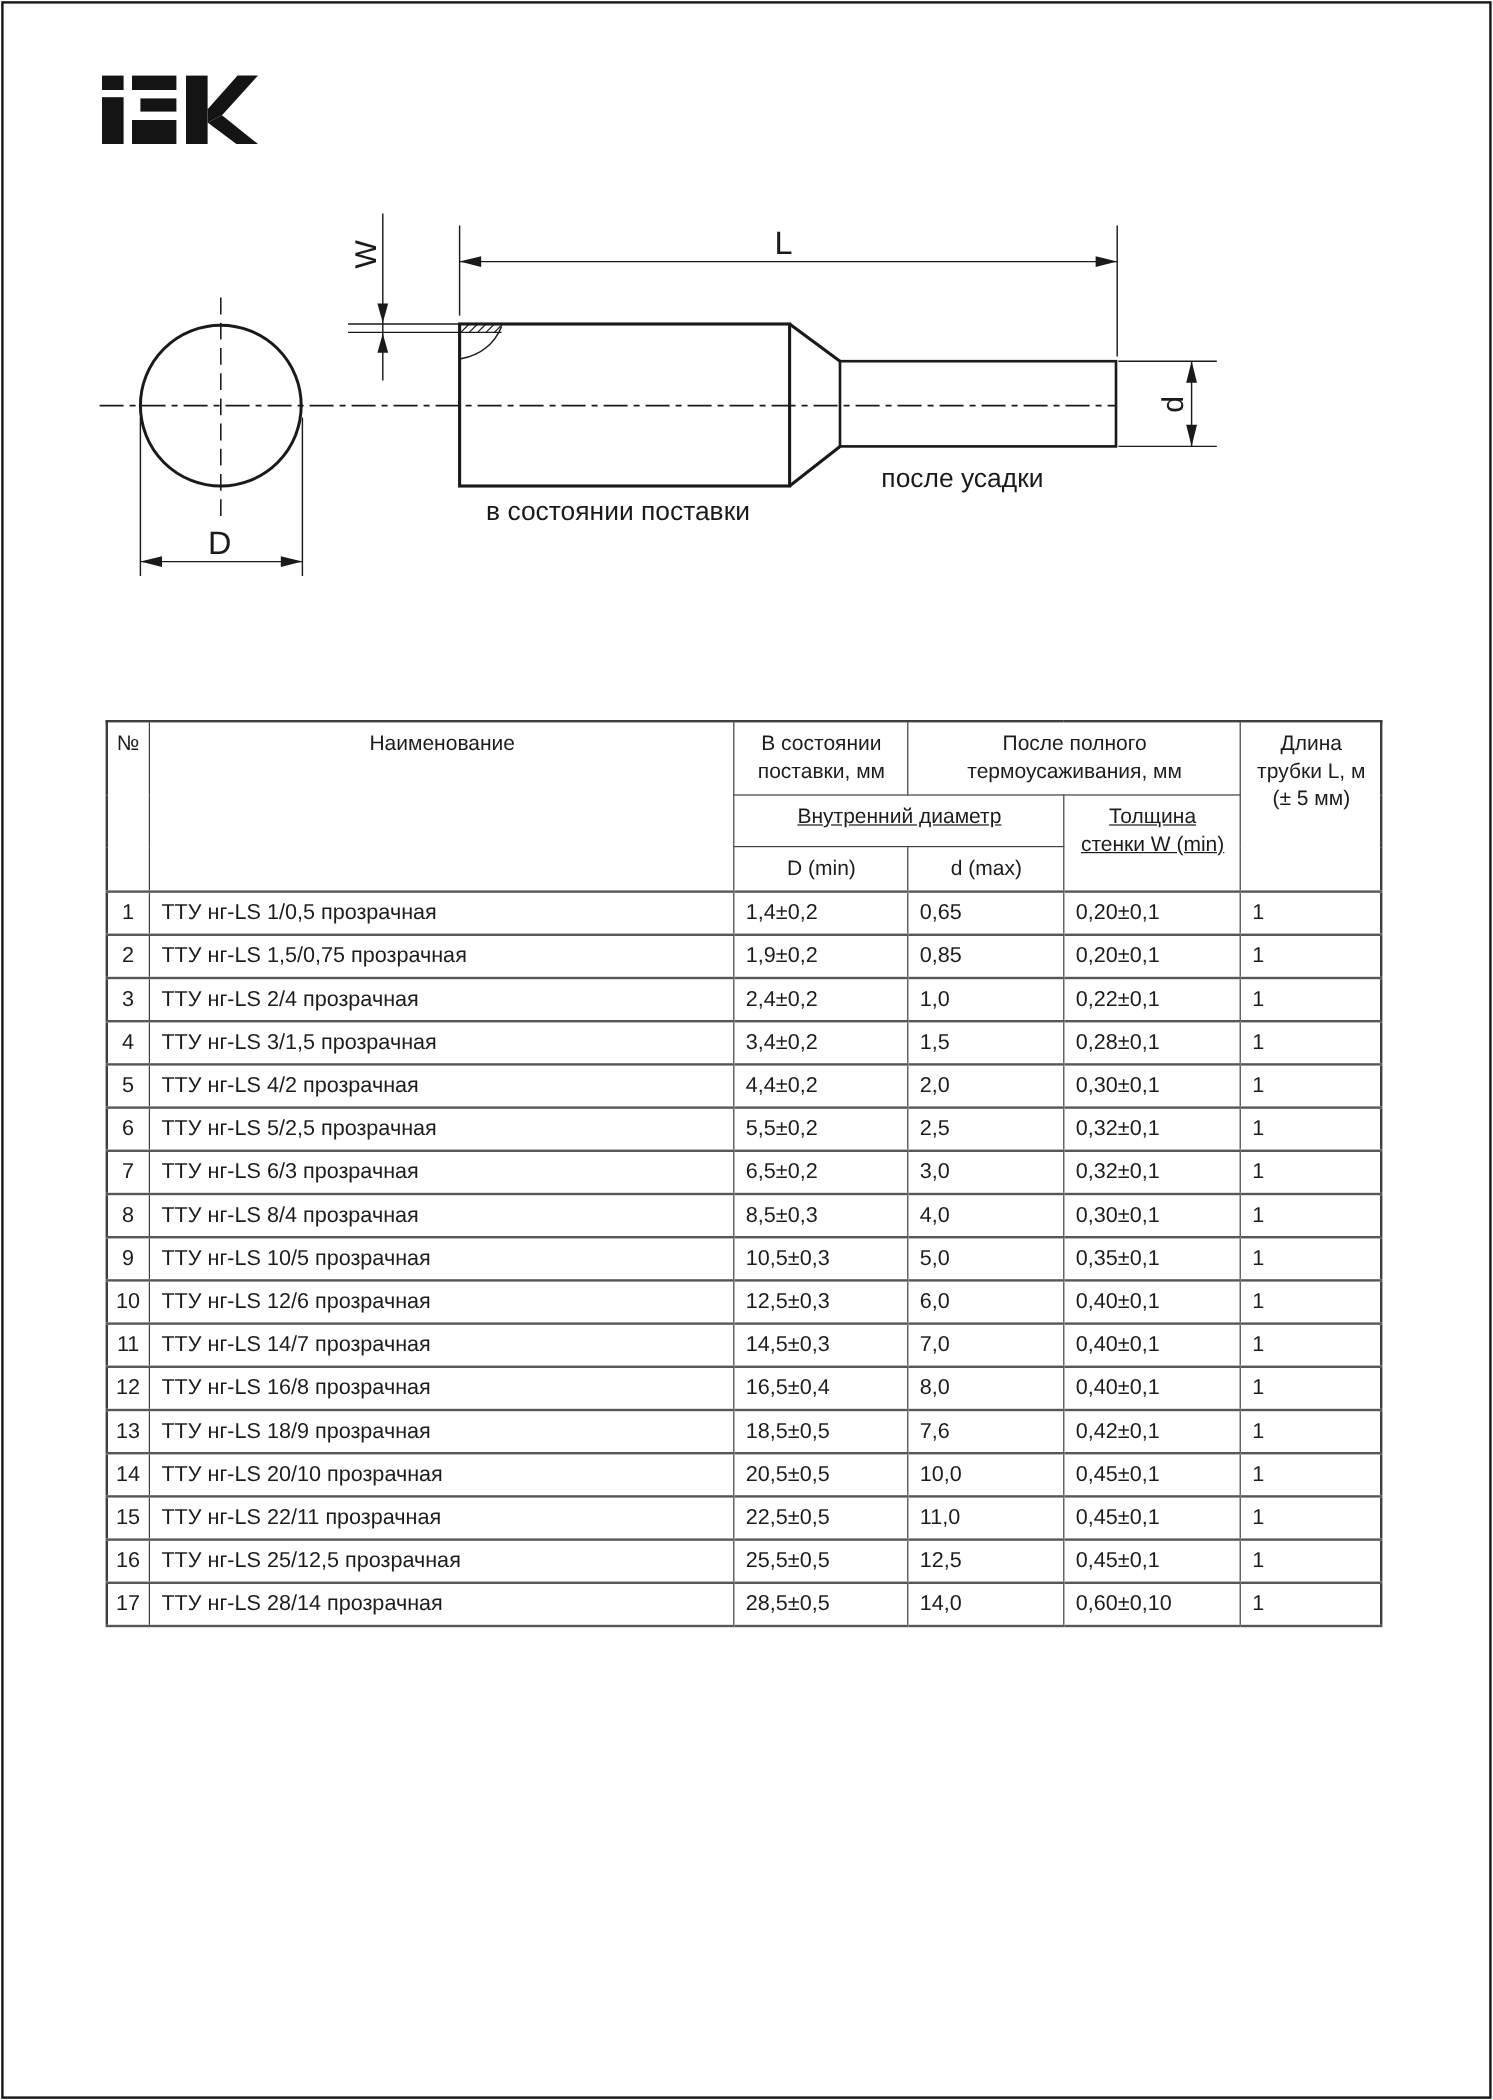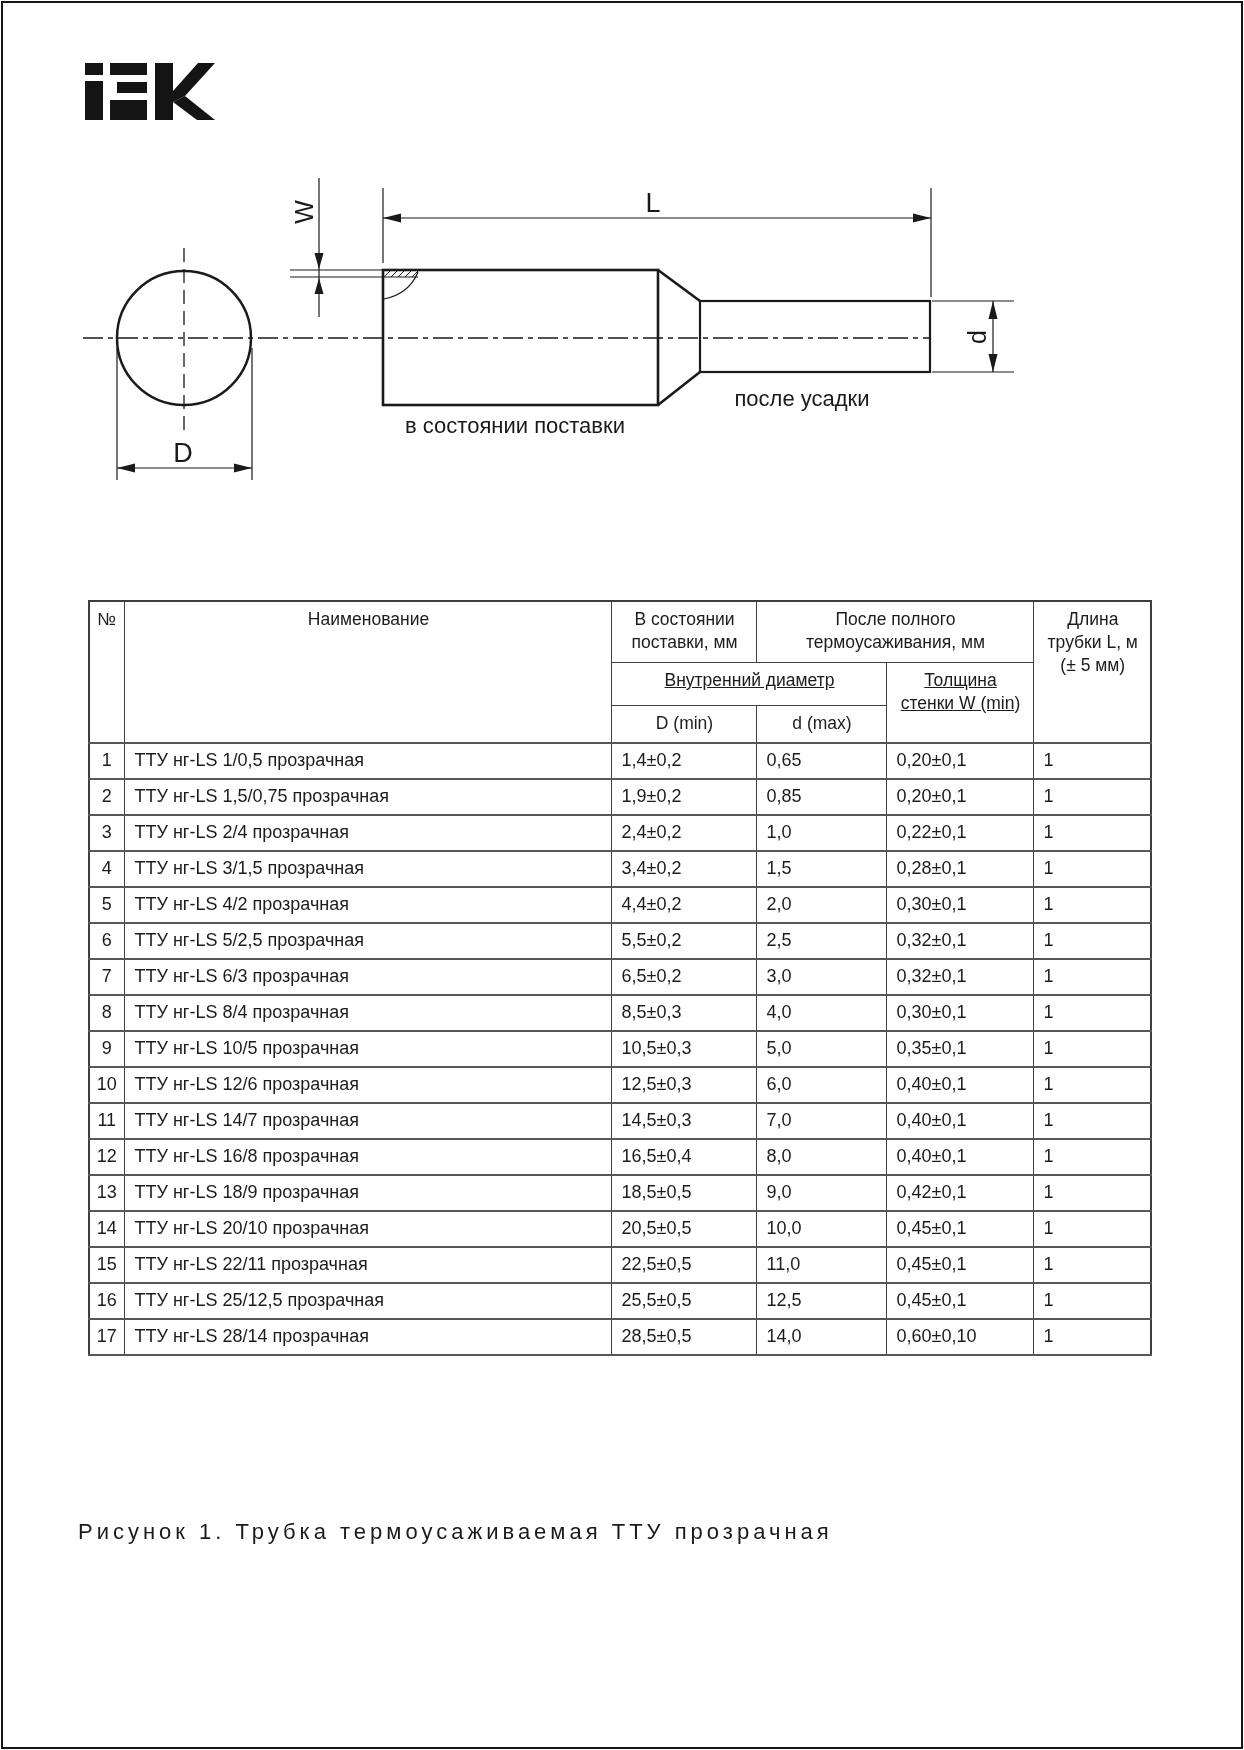--- a/index.html
+++ b/index.html
@@ -241,21 +241,21 @@
       <td>ТТУ нг-LS 16/8 прозрачная</td>
       <td>16,5±0,4</td>
       <td>8,0</td>
       <td>0,40±0,1</td>
       <td>1</td>
     </tr>
         <tr>
       <td class="c-num">13</td>
       <td>ТТУ нг-LS 18/9 прозрачная</td>
       <td>18,5±0,5</td>
-      <td>9,0</td>
+      <td>7,6</td>
       <td>0,42±0,1</td>
       <td>1</td>
     </tr>
         <tr>
       <td class="c-num">14</td>
       <td>ТТУ нг-LS 20/10 прозрачная</td>
       <td>20,5±0,5</td>
       <td>10,0</td>
       <td>0,45±0,1</td>
       <td>1</td>
@@ -280,14 +280,13 @@
       <td class="c-num">17</td>
       <td>ТТУ нг-LS 28/14 прозрачная</td>
       <td>28,5±0,5</td>
       <td>14,0</td>
       <td>0,60±0,10</td>
       <td>1</td>
     </tr>
       </tbody>
   </table>
 
-  <div class="caption">Рисунок 1. Трубка термоусаживаемая ТТУ прозрачная</div>
 </div>
 
 </body></html>

